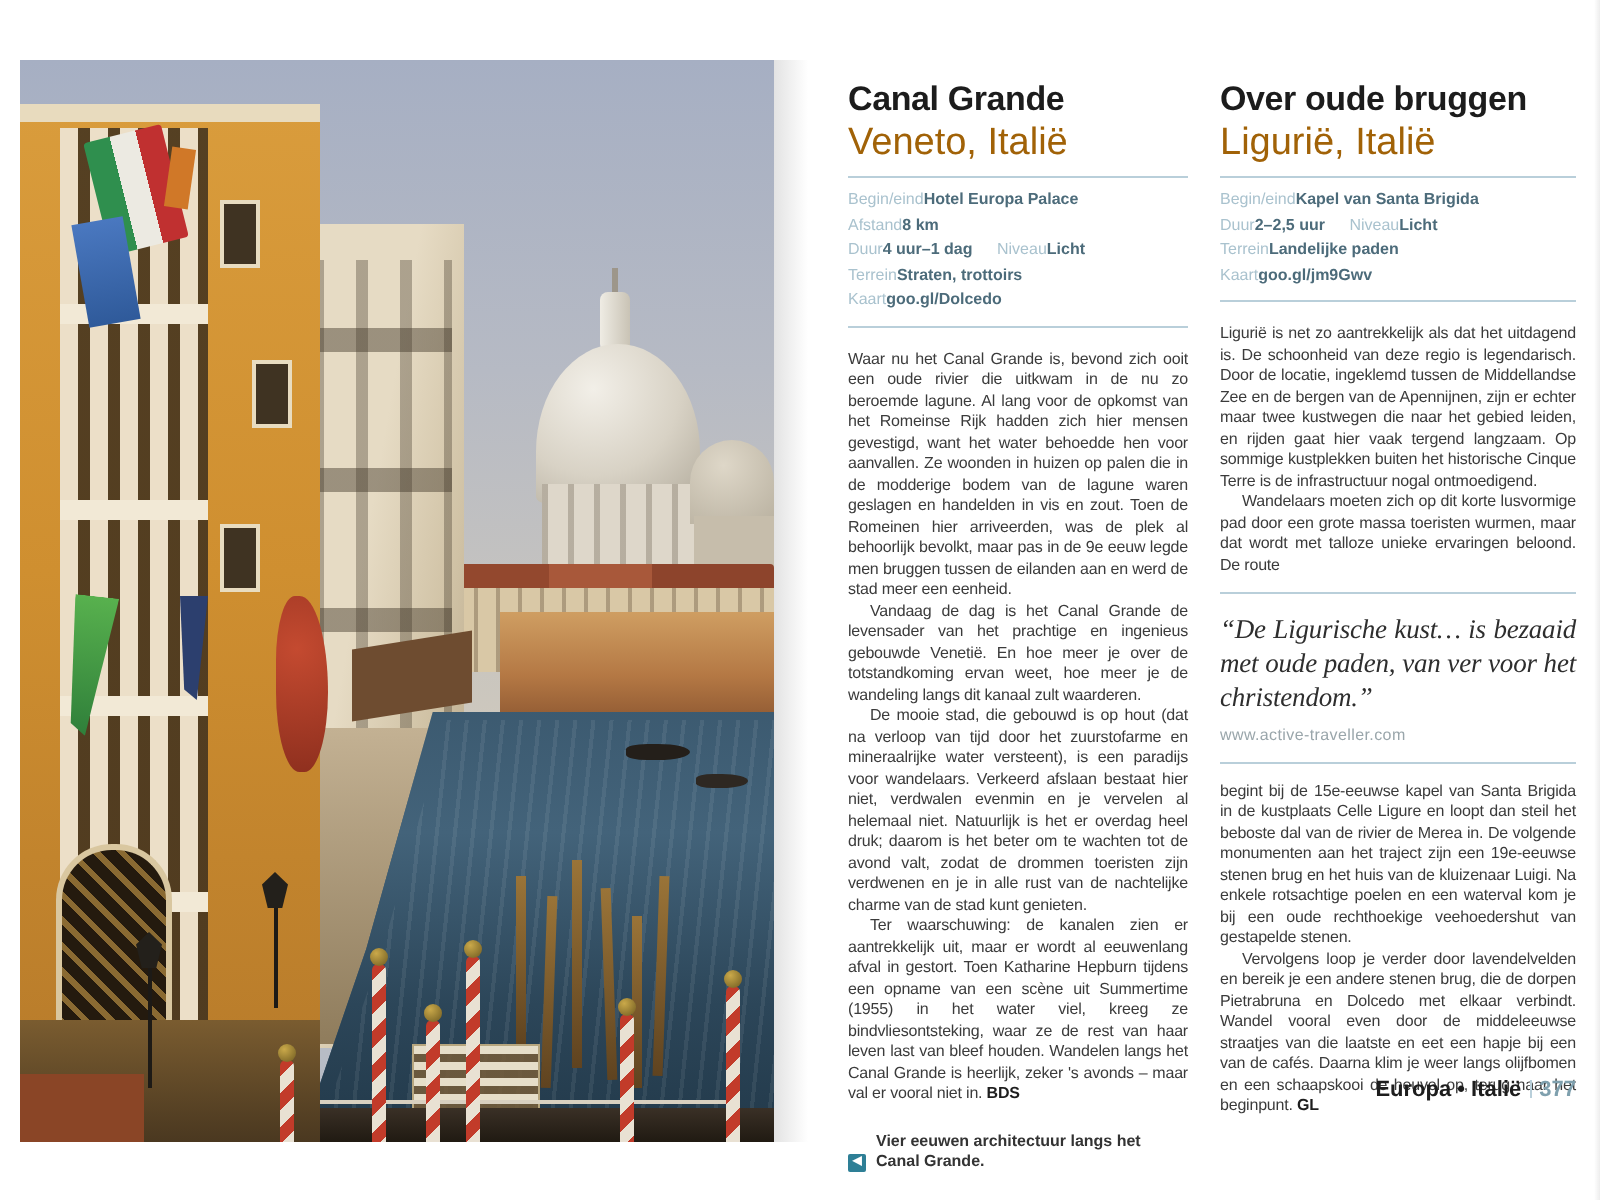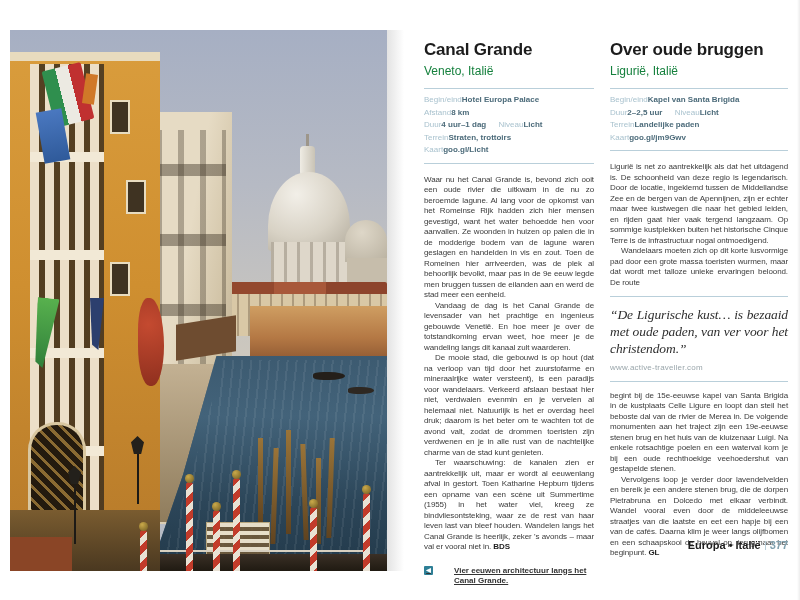--- a/index.html
+++ b/index.html
@@ -96,32 +96,32 @@
   .lh1{left:58px;top:436px;} .lh2{left:121px;top:406px;}
 
   .gutter{position:absolute;left:387px;top:30px;width:17px;height:541px;
        background:linear-gradient(90deg,rgba(80,80,80,.16),rgba(255,255,255,0));}
 
   
   .col{position:absolute;top:41px;}
   .col1{left:424px;width:170px;}
   .col2{left:610px;width:178px;}
   .title{margin:0 0 5px 0;font-size:17px;line-height:18px;font-weight:700;color:#1c1c1c;letter-spacing:-.2px;}
-  .subtitle{margin:0 0 9px 0;font-size:12px;line-height:15px;font-weight:400;color:#15803d;}
+  .subtitle{margin:0 0 9px 0;font-size:19px;line-height:15px;font-weight:400;color:#a16207;}
   .meta{border-top:1px solid #b9cfda;border-bottom:1px solid #b9cfda;padding:5px 0 6px;}
   .mrow{font-size:8px;line-height:12.5px;}
   .ml{color:#a9c2ce;margin-right:0;}
   .mv{color:#4c6b7a;font-weight:700;margin-right:10px;}
   .body{margin-top:11px;font-size:8px;line-height:10.5px;letter-spacing:-.1px;
         color:#3b3b3b;text-align:justify;}
   .body p{margin:0;}
   .body p.ind{text-indent:11px;}
   .byline{color:#1e1e1e;}
-  .caption{margin-top:13px;display:flex;gap:21px;align-items:flex-start;
-        font-size:8px;line-height:10px;font-weight:700;color:#333;text-decoration:underline;}
+  .caption{margin-top:13px;display:flex;gap:5px;align-items:flex-end;
+        font-size:8px;line-height:10px;font-weight:700;color:#333;}
   .cap-icon{flex:0 0 auto;width:9px;height:9px;background:#2e7f96;color:#fff;border-radius:1px;
         font-size:6px;line-height:9px;text-align:center;}
   .quote{border-top:1px solid #b9cfda;border-bottom:1px solid #b9cfda;margin:8px 0 9px;padding:9px 0 7px;}
   .qt{font-family:"Liberation Serif",serif;font-style:italic;font-size:13.5px;line-height:17px;color:#2e2e2e;}
   .qs{margin-top:6px;font-size:8px;color:#9aa6ab;letter-spacing:.2px;}
 
   
   .pfooter{position:absolute;left:610px;top:540px;width:178px;text-align:right;font-size:11px;line-height:11px;}
   .fsec{font-weight:700;color:#1d1d1d;}
   .fbar{display:inline-block;width:0;height:9px;border-left:1px solid #b9cfda;margin:0 4px;vertical-align:-1px;}
@@ -197,21 +197,21 @@
       </div>
       <div class="mrow">
         <span class="ml">Afstand</span><span class="mv">8 km</span>
       </div>
       <div class="mrow">
         <span class="ml">Duur</span><span class="mv">4 uur–1 dag</span>
         <span class="ml">Niveau</span><span class="mv">Licht</span>
       </div>
       <div class="mrow">
         <span class="ml">Terrein</span><span class="mv">Straten, trottoirs</span>
-        <span class="ml">Kaart</span><span class="mv">goo.gl/Licht</span>
+        <span class="ml">Kaart</span><span class="mv">goo.gl/Dolcedo</span>
       </div>
     </div>
     <div class="body">
       <p>Waar nu het Canal Grande is, bevond zich ooit een oude rivier die uitkwam in de nu zo beroemde lagune. Al lang voor de opkomst van het Romeinse Rijk hadden zich hier mensen gevestigd, want het water behoedde hen voor aanvallen. Ze woonden in huizen op palen die in de modderige bodem van de lagune waren geslagen en handelden in vis en zout. Toen de Romeinen hier arriveerden, was de plek al behoorlijk bevolkt, maar pas in de 9e eeuw legde men bruggen tussen de eilanden aan en werd de stad meer een eenheid.</p>
       <p class="ind">Vandaag de dag is het Canal Grande de levensader van het prachtige en ingenieus gebouwde Venetië. En hoe meer je over de totstandkoming ervan weet, hoe meer je de wandeling langs dit kanaal zult waarderen.</p>
       <p class="ind">De mooie stad, die gebouwd is op hout (dat na verloop van tijd door het zuurstofarme en mineraalrijke water versteent), is een paradijs voor wandelaars. Verkeerd afslaan bestaat hier niet, verdwalen evenmin en je vervelen al helemaal niet. Natuurlijk is het er overdag heel druk; daarom is het beter om te wachten tot de avond valt, zodat de drommen toeristen zijn verdwenen en je in alle rust van de nachtelijke charme van de stad kunt genieten.</p>
       <p class="ind"><span>Ter waarschuwing: de kanalen zien er aantrekkelijk uit, maar er wordt al eeuwenlang afval in gestort. Toen Katharine Hepburn tijdens een opname van een scène uit Summertime (1955) in het water viel, kreeg ze bindvliesontsteking, waar ze de rest van haar leven last van bleef houden. Wandelen langs het Canal Grande is heerlijk, zeker 's avonds – maar val er vooral niet in.</span> <b class="byline">BDS</b></p>
     </div>
     <div class="caption">
       <span class="cap-icon">◀</span>

